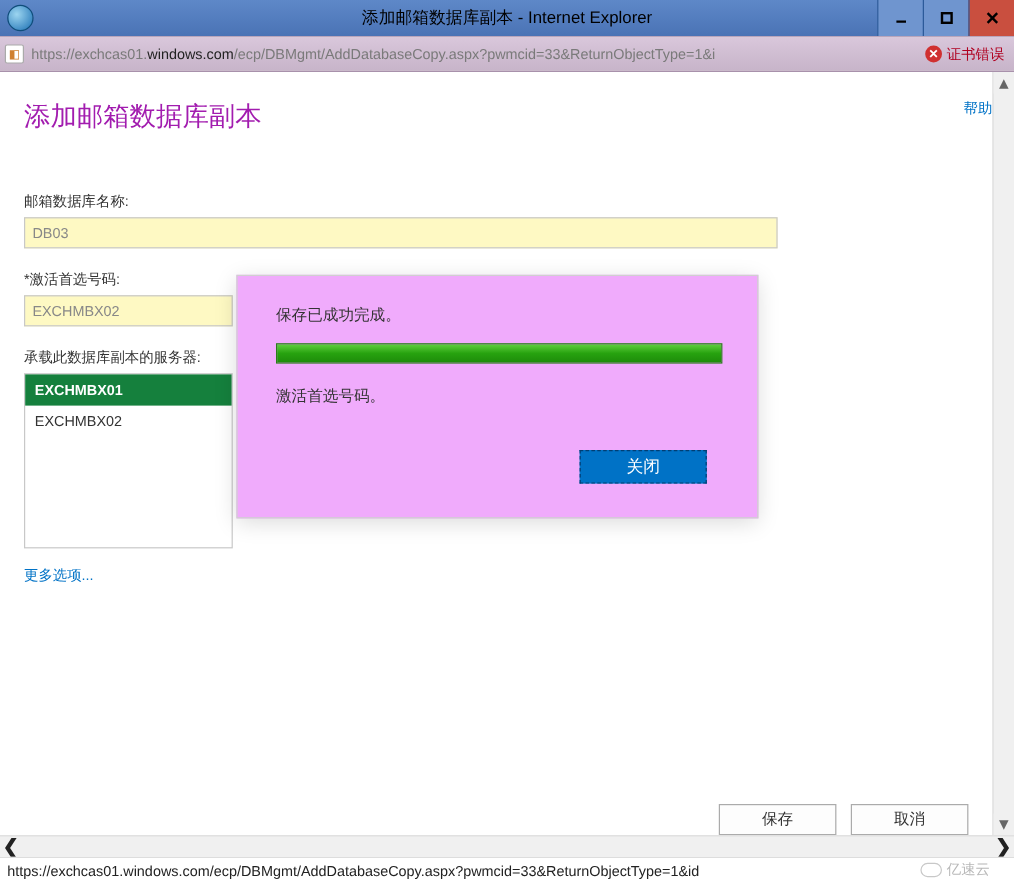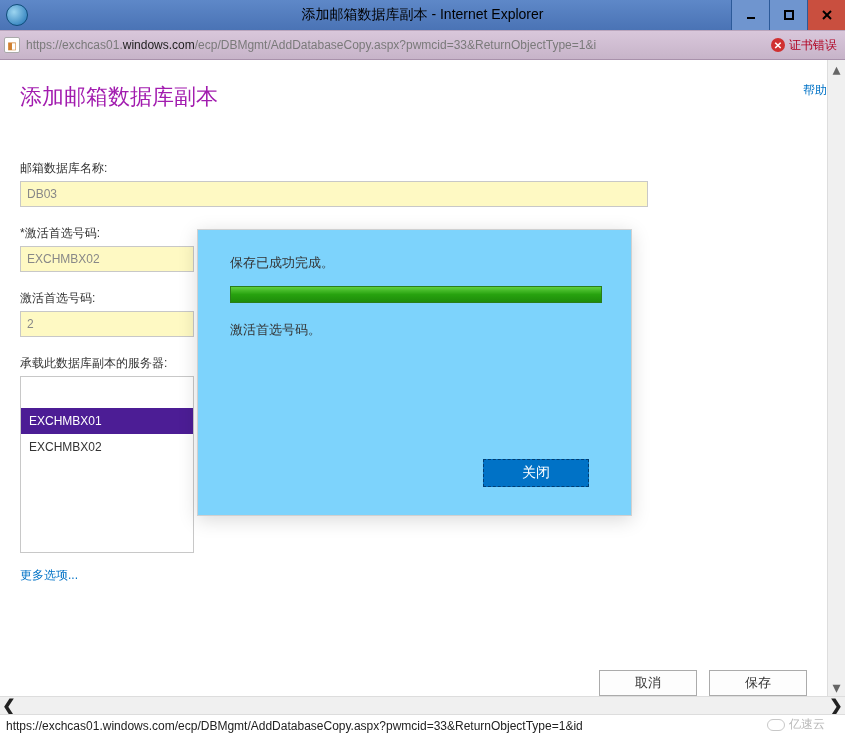--- a/index.html
+++ b/index.html
@@ -28,37 +28,37 @@
 .scrollbar-v .sbtn.down { position: absolute; bottom: 0; width: 100%; }
 
 .page { padding: 22px 20px 0 20px; position: relative; height: 100%; }
 .help-link { position: absolute; top: 22px; right: 0; color: #0072c6; font-size: 12px; }
 .page h1 { font-size: 22px; font-weight: 300; color: #a21caf; margin-bottom: 48px; }
 .field-label { font-size: 12px; color: #333; margin-bottom: 4px; }
 .text-input { width: 628px; height: 26px; border: 1px solid #c8c8c8; padding: 0 6px; font-size: 12px; color: #888; background: #fef9c3; }
 .field-block { margin-bottom: 18px; }
 .server-list { width: 174px; border: 1px solid #c8c8c8; }
 .server-list .row { font-size: 12px; padding: 6px 8px; cursor: pointer; }
-.server-list .row.sel { background: #4c1d95; color: #fff; font-weight: normal; margin-top: 31px; }
+.server-list .row.sel { background: #15803d; color: #fff; font-weight: bold; }
 .server-list .row:not(.sel) { color: #333; }
 .server-list .body { height: 118px; }
 .more-options { color: #0072c6; font-size: 12px; margin-top: 14px; display: inline-block; cursor: pointer; }
 
 .action-buttons { position: absolute; bottom: 0; right: 20px; display: flex; gap: 12px; }
 .action-buttons button { width: 98px; height: 26px; border: 1px solid #ababab; background: #fdfdfd; font-size: 13px; color: #333; cursor: pointer; }
 
 .scrollbar-h { position: absolute; bottom: 22px; left: 0; right: 0; height: 18px; background: #f0f0f0; border-top: 1px solid #ddd; display: flex; align-items: center; justify-content: space-between; }
 .scrollbar-h .sbtn { width: 18px; height: 100%; display: flex; align-items: center; justify-content: center; color: #222; font-size: 16px; cursor: pointer; font-weight: bold; }
 
 .statusbar { position: absolute; bottom: 0; left: 0; right: 0; height: 22px; background: #fff; border-top: 1px solid #ddd; font-size: 12px; color: #222; display: flex; align-items: center; padding: 0 6px; }
 .statusbar .status-url { flex: 1; white-space: nowrap; overflow: hidden; }
 .watermark { position: absolute; right: 20px; bottom: 3px; color: #b8b8b8; font-size: 12px; display: flex; align-items: center; gap: 4px; }
 .watermark .wcirc { width: 18px; height: 12px; border: 1.5px solid #c8c8c8; border-radius: 9px; position: relative; }
 
-.modal { position: absolute; left: 197px; top: 229px; width: 435px; height: 287px; background: #7dd3fc; border: 1px solid #d0d0d0; box-shadow: 0 4px 18px rgba(0,0,0,0.15); padding: 24px 32px; }
+.modal { position: absolute; left: 197px; top: 229px; width: 435px; height: 203px; background: #f0abfc; border: 1px solid #d0d0d0; box-shadow: 0 4px 18px rgba(0,0,0,0.15); padding: 24px 32px; }
 .modal .msg1 { font-size: 13px; color: #333; margin-bottom: 14px; }
 .progress-bar { width: 372px; height: 17px; border: 1px solid #2a7d1a; background: linear-gradient(#5fcf3e, #27a20f 50%, #1e8c0a); margin-bottom: 18px; }
 .modal .msg2 { font-size: 13px; color: #333; }
 .modal .close-btn { position: absolute; bottom: 28px; right: 42px; width: 106px; height: 28px; background: #0072c6; color: #fff; border: 1px dashed #003e73; font-size: 14px; cursor: pointer; }
 </style>
 </head>
 <body>
 
 <div class="titlebar">
   <div class="ie-icon"></div>
@@ -102,38 +102,34 @@
     <div class="field-block">
       <div class="field-label">邮箱数据库名称:</div>
       <input class="text-input" readonly="" value="DB03" style="">
     </div>
 
     <div class="field-block">
       <div class="field-label">*激活首选号码:</div>
       <input class="text-input" style="width: 174px;" readonly="" value="EXCHMBX02">
     </div>
 
-    <div class="field-block">
-      <div class="field-label">激活首选号码:</div>
-      <input class="text-input" style="width: 174px;" readonly="" value="2">
-    </div>
 
     <div class="field-label">承载此数据库副本的服务器:</div>
     <div class="server-list">
       <div class="row sel">EXCHMBX01</div>
       <div class="body">
         <div class="row">EXCHMBX02</div>
       </div>
     </div>
 
     <span class="more-options">更多选项...</span>
 
     <div class="action-buttons">
+      <button>保存</button>
       <button>取消</button>
-      <button>保存</button>
     </div>
   </div>
 </div>
 
 <div class="scrollbar-v">
   <div class="sbtn">▴</div>
   <div class="sbtn down">▾</div>
 </div>
 
 <div class="modal">

